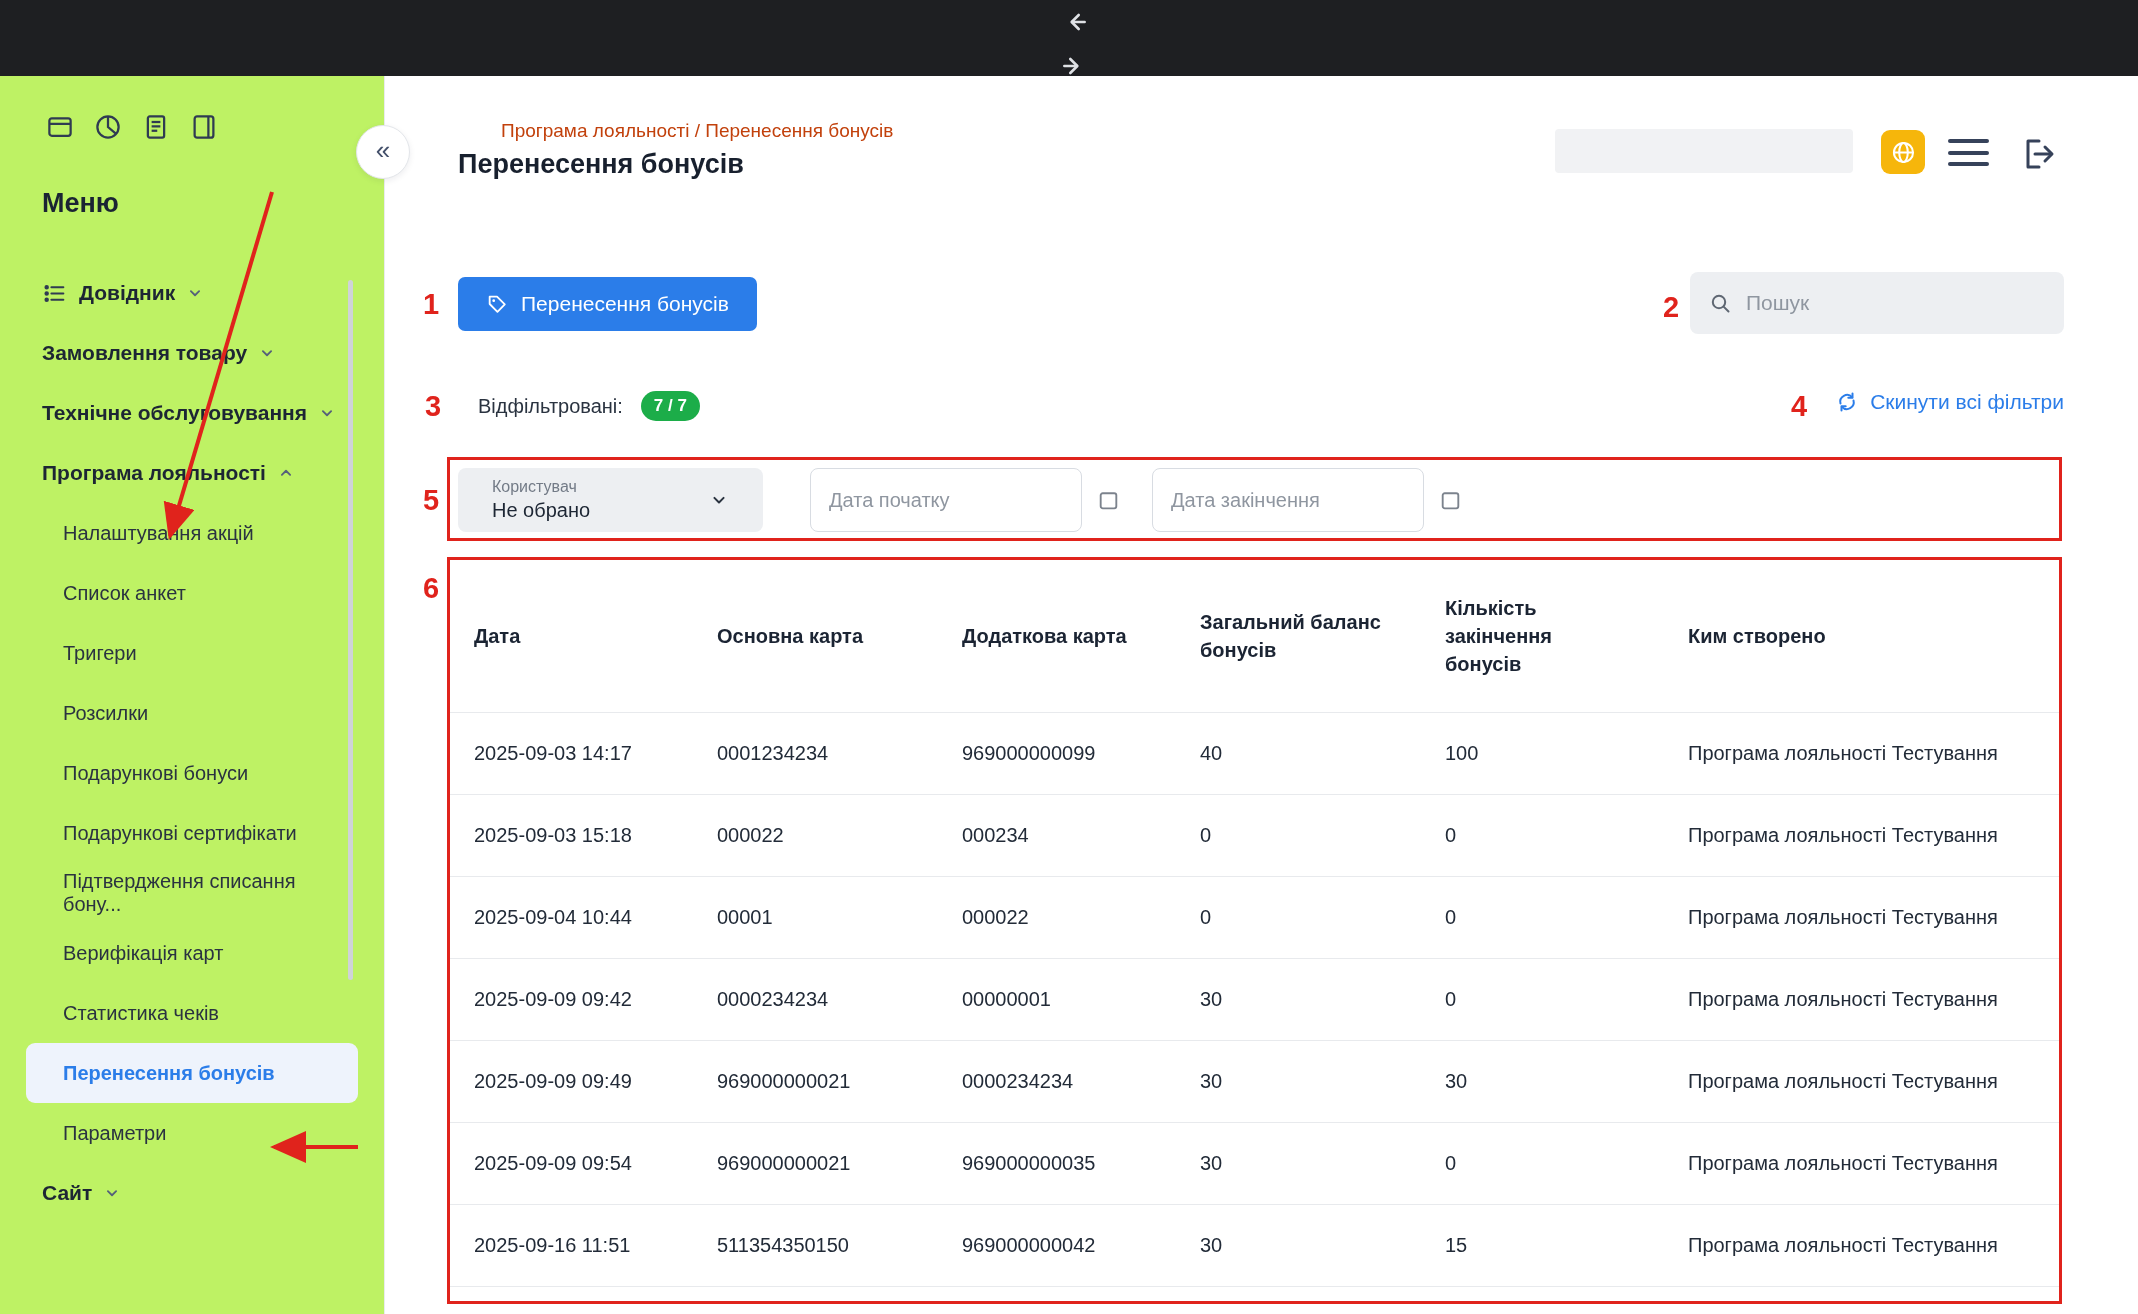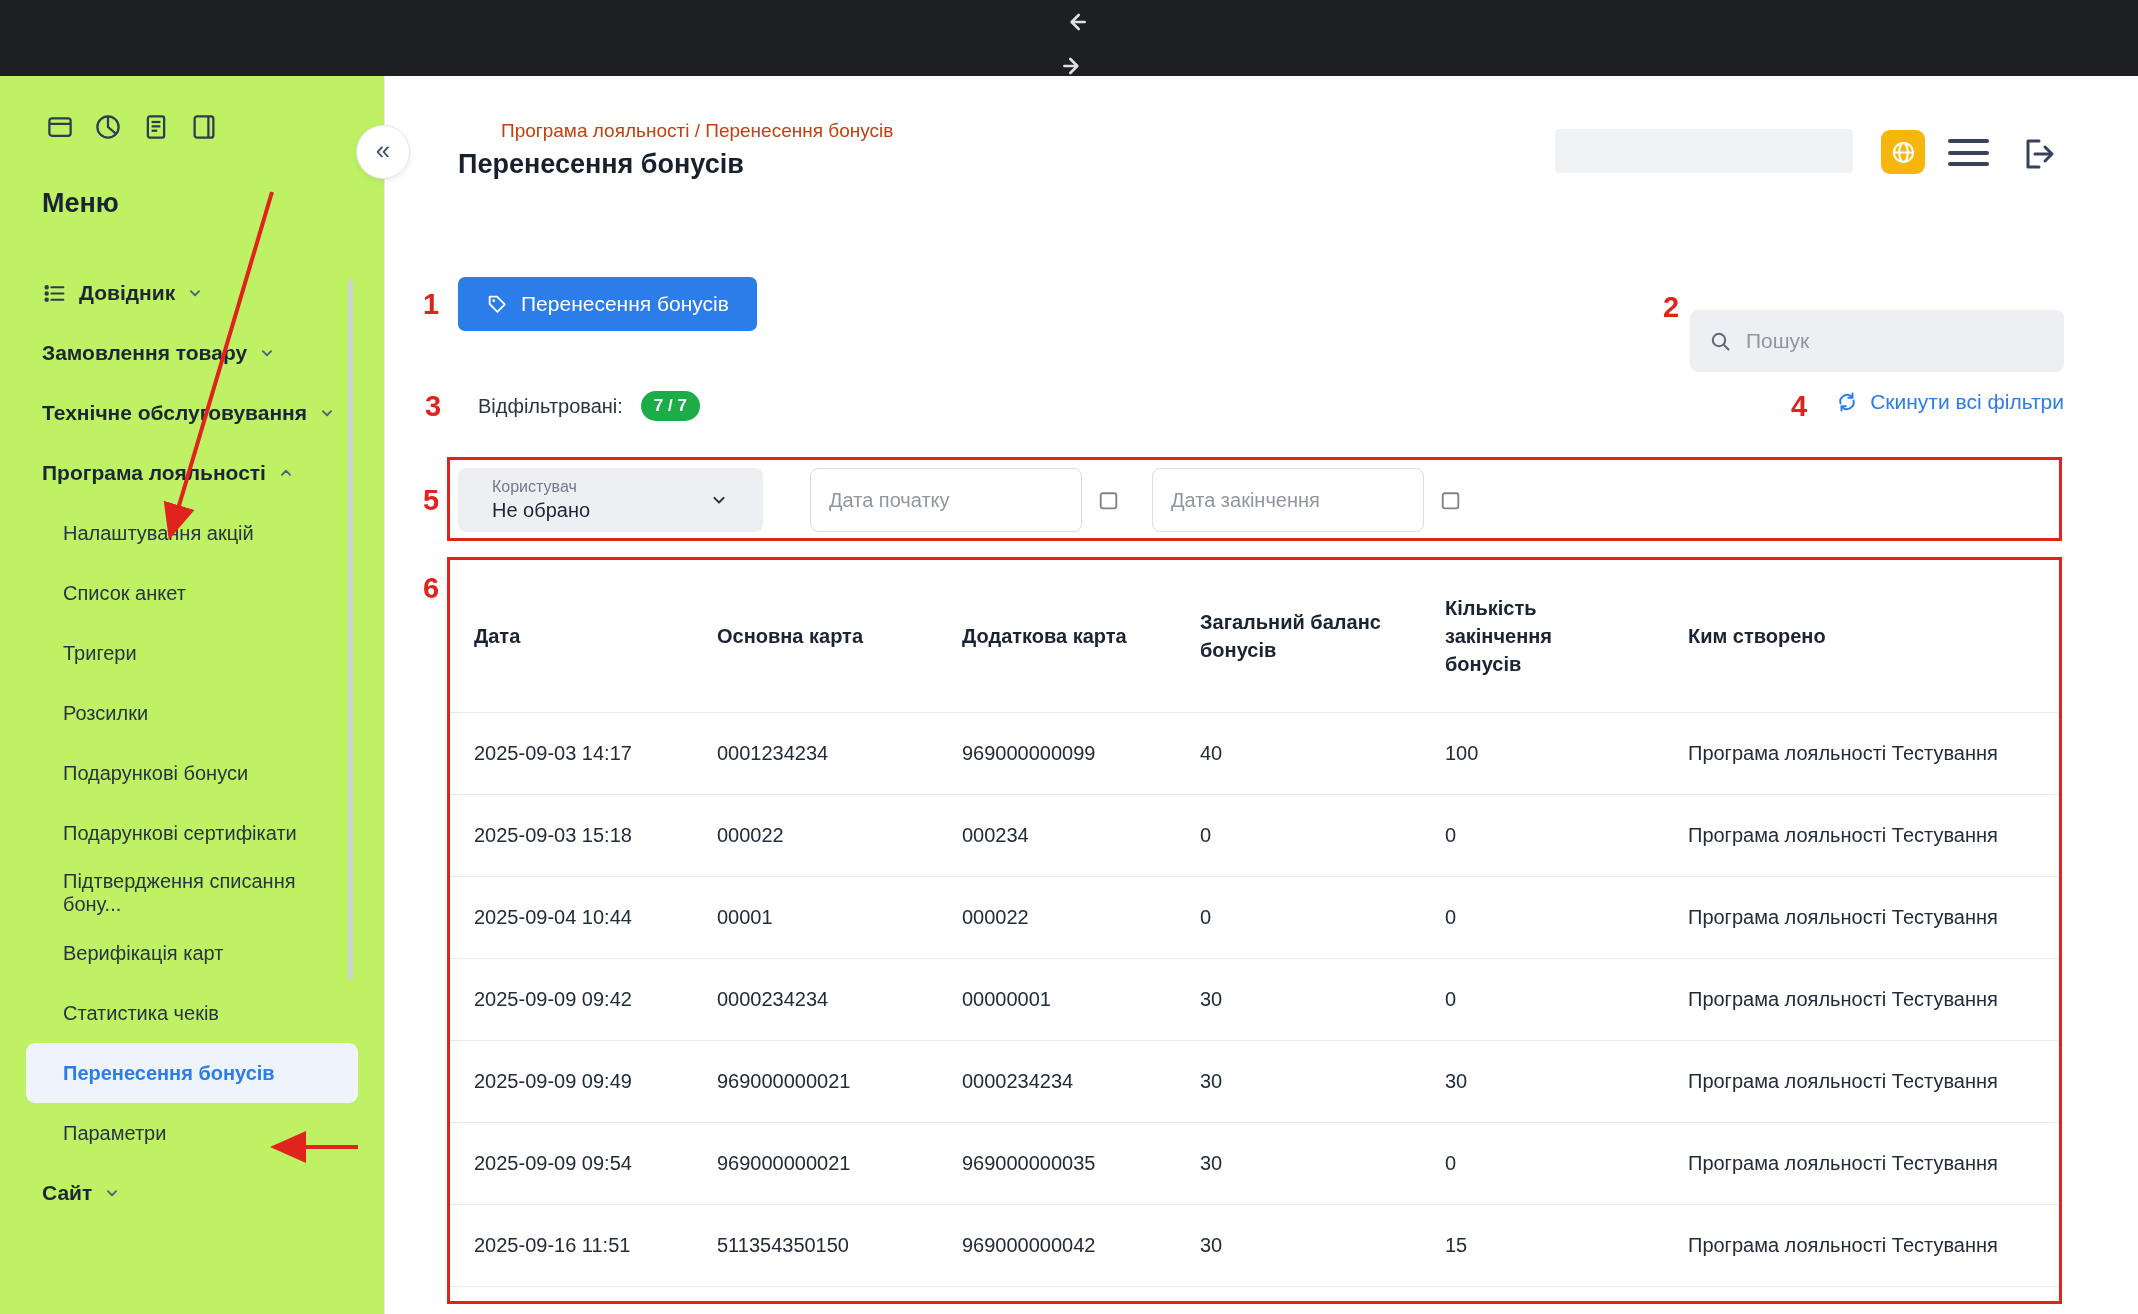--- a/index.html
+++ b/index.html
@@ -67,21 +67,21 @@
   .hamburger span{height:4px;background:#36425a;border-radius:2px;}
   .logout{position:absolute;left:1633px;top:57px;width:42px;height:42px;color:#36425a;cursor:pointer;}
   .logout svg{width:42px;height:42px;}
 
   .transfer-btn{position:absolute;left:73px;top:201px;height:54px;padding:0 28px;border:none;border-radius:7px;
                 background:var(--accent-blue,#2b7de9);color:#fff;font-size:21px;display:flex;align-items:center;
                 gap:13px;font-family:inherit;cursor:pointer;}
   .transfer-btn svg{width:22px;height:22px;}
 
   .search-box{position:absolute;left:1305px;top:196px;width:374px;height:62px;background:#edeff2;border-radius:8px;
-              display:flex;align-items:center;padding:0 18px;gap:12px;margin-top:38px;}
+              display:flex;align-items:center;padding:0 18px;gap:12px;}
   .search-box svg{width:24px;height:24px;color:#5f6773;flex:0 0 auto;}
   .search-box input{border:none;background:transparent;outline:none;font-size:21px;font-family:inherit;
                     color:#2a3340;width:100%;}
   input::placeholder{color:#8f96a0;}
 
   .filtered-row{position:absolute;left:93px;top:312px;height:36px;display:flex;align-items:center;gap:18px;}
   .filtered-label{font-size:20px;color:#2a3340;}
   .badge{background:var(--badge-green,#1cad49);color:#fff;font-size:17px;font-weight:700;
          padding:5px 13px;border-radius:15px;}
 

